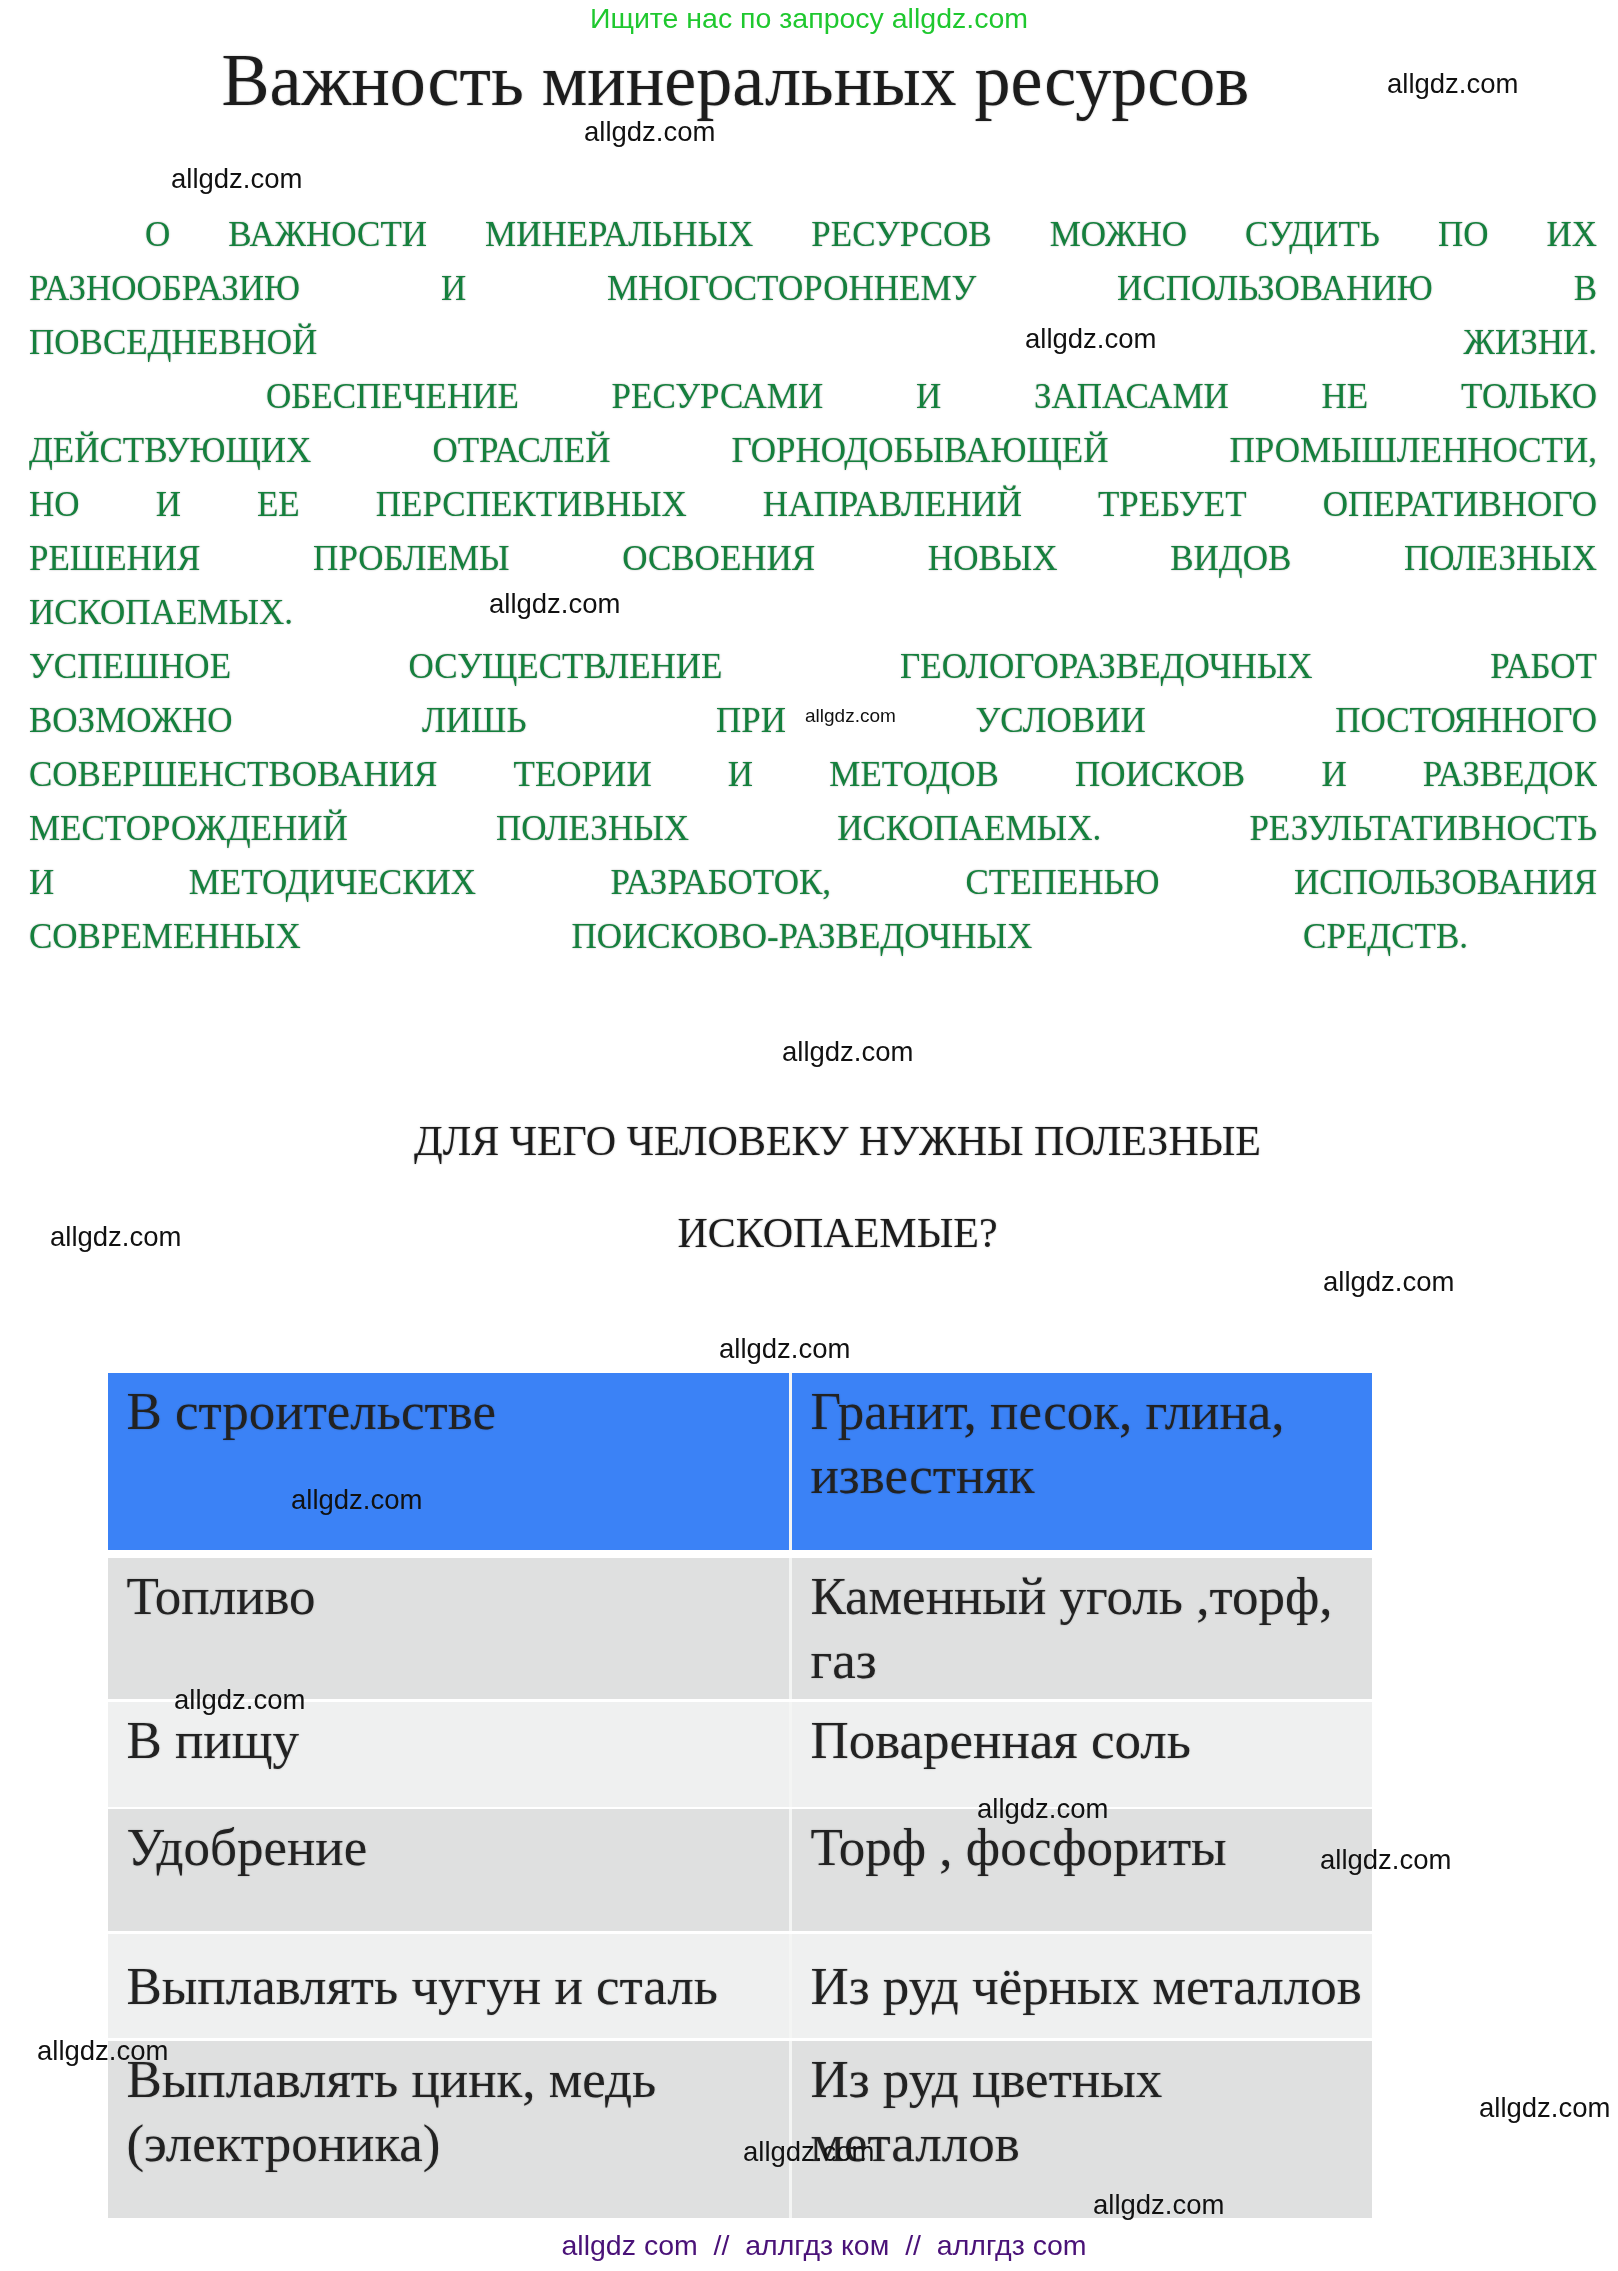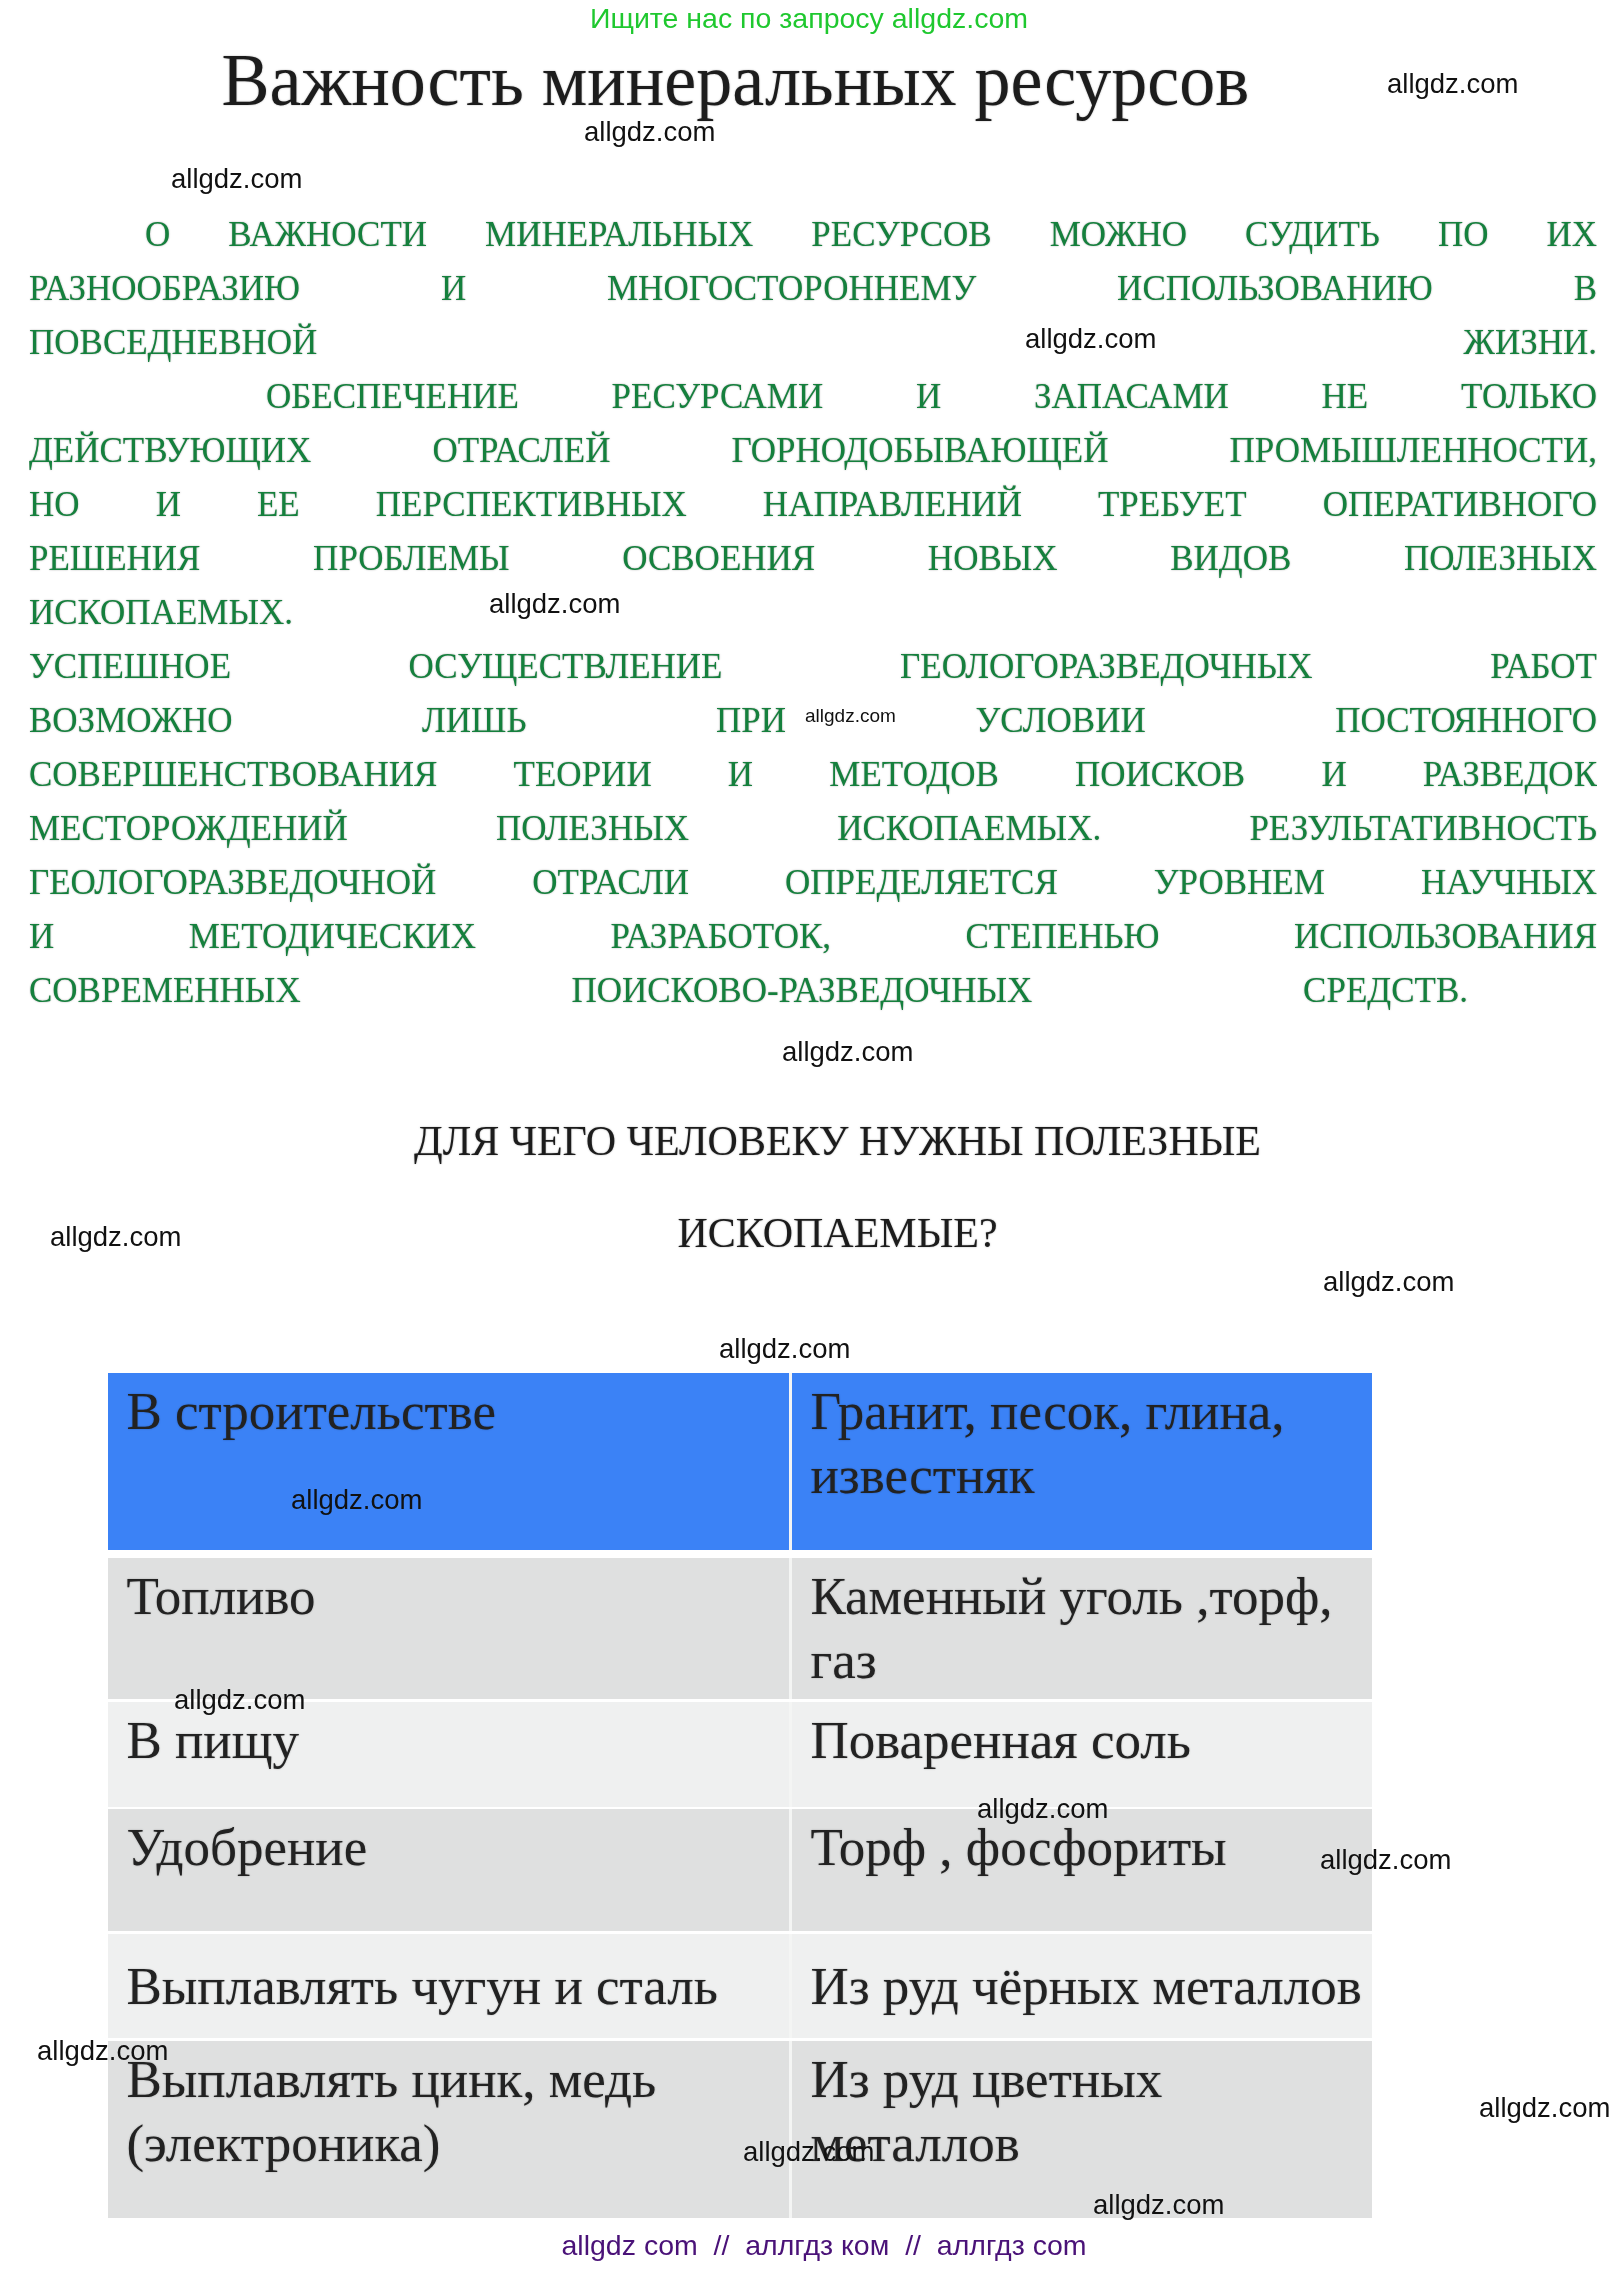--- a/index.html
+++ b/index.html
@@ -66,21 +66,20 @@
   <div class="line">ПОВСЕДНЕВНОЙ ЖИЗНИ.</div>
   <div class="line" style="padding-left:237px;">ОБЕСПЕЧЕНИЕ РЕСУРСАМИ И ЗАПАСАМИ НЕ ТОЛЬКО</div>
   <div class="line">ДЕЙСТВУЮЩИХ ОТРАСЛЕЙ ГОРНОДОБЫВАЮЩЕЙ ПРОМЫШЛЕННОСТИ,</div>
   <div class="line">НО И ЕЕ ПЕРСПЕКТИВНЫХ НАПРАВЛЕНИЙ ТРЕБУЕТ ОПЕРАТИВНОГО</div>
   <div class="line">РЕШЕНИЯ ПРОБЛЕМЫ ОСВОЕНИЯ НОВЫХ ВИДОВ ПОЛЕЗНЫХ</div>
   <div class="line left">ИСКОПАЕМЫХ.</div>
   <div class="line">УСПЕШНОЕ ОСУЩЕСТВЛЕНИЕ ГЕОЛОГОРАЗВЕДОЧНЫХ РАБОТ</div>
   <div class="line">ВОЗМОЖНО ЛИШЬ ПРИ УСЛОВИИ ПОСТОЯННОГО</div>
   <div class="line">СОВЕРШЕНСТВОВАНИЯ ТЕОРИИ И МЕТОДОВ ПОИСКОВ И РАЗВЕДОК</div>
   <div class="line">МЕСТОРОЖДЕНИЙ ПОЛЕЗНЫХ ИСКОПАЕМЫХ. РЕЗУЛЬТАТИВНОСТЬ</div>
-  <div class="line">ГЕОЛОГОРАЗВЕДОЧНОЙ ОТРАСЛИ ОПРЕДЕЛЯЕТСЯ УРОВНЕМ НАУЧНЫХ</div>
   <div class="line">И МЕТОДИЧЕСКИХ РАЗРАБОТОК, СТЕПЕНЬЮ ИСПОЛЬЗОВАНИЯ</div>
   <div class="line" style="padding-right:129px;">СОВРЕМЕННЫХ ПОИСКОВО-РАЗВЕДОЧНЫХ СРЕДСТВ.</div>
 </div>
 
 <div class="abs heading2">
   <span class="h2l1">ДЛЯ ЧЕГО ЧЕЛОВЕКУ НУЖНЫ ПОЛЕЗНЫЕ</span>
   <span class="h2l2">ИСКОПАЕМЫЕ?</span>
 </div>
 
 <div class="abs table">

